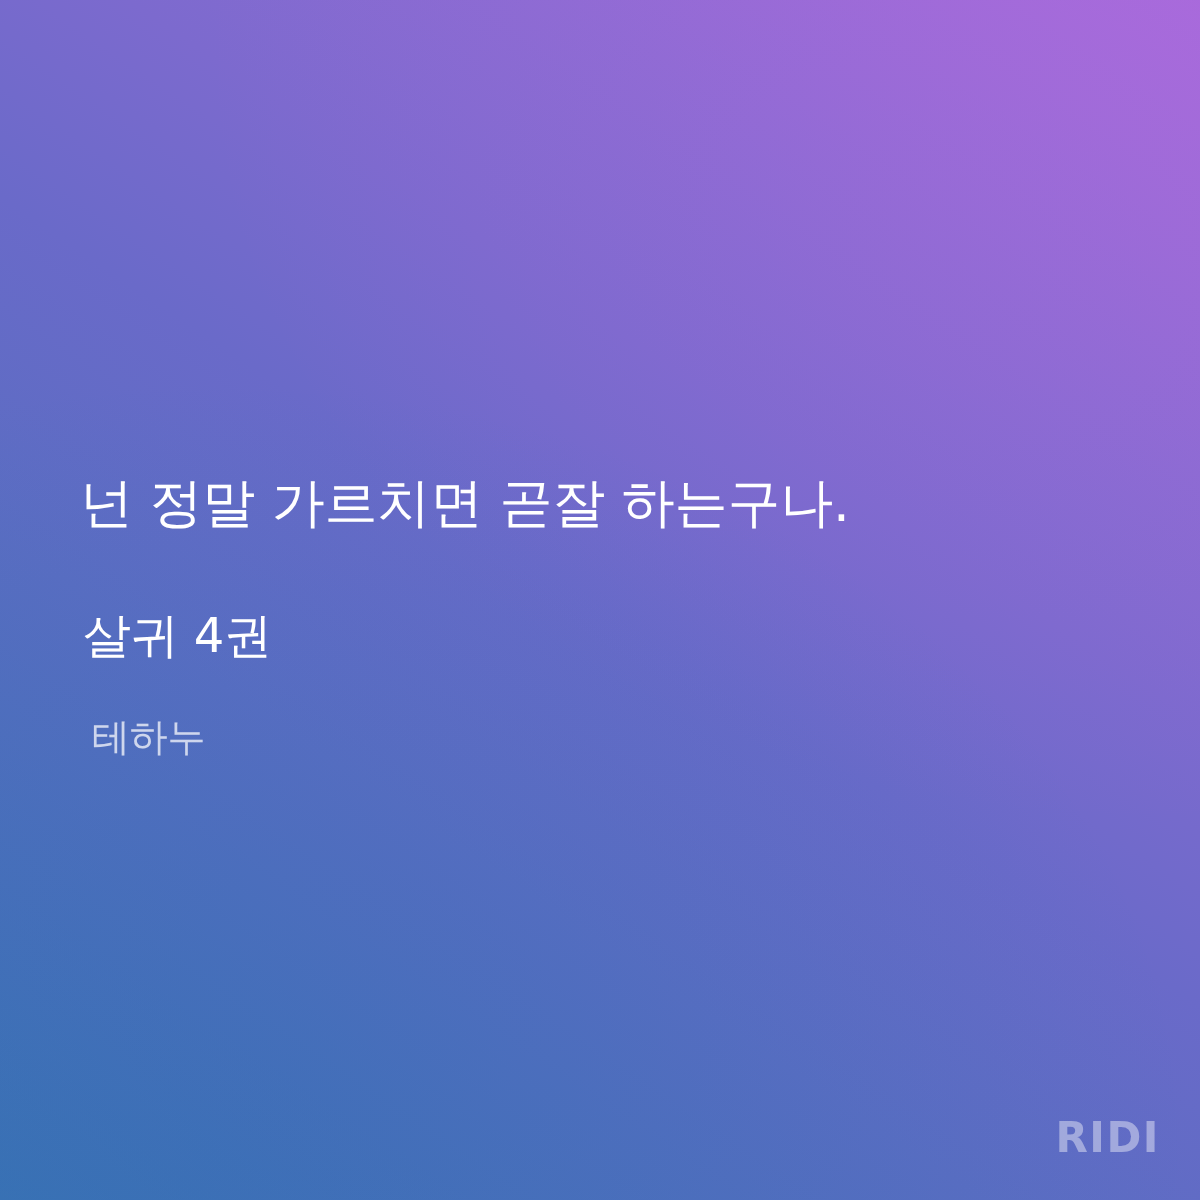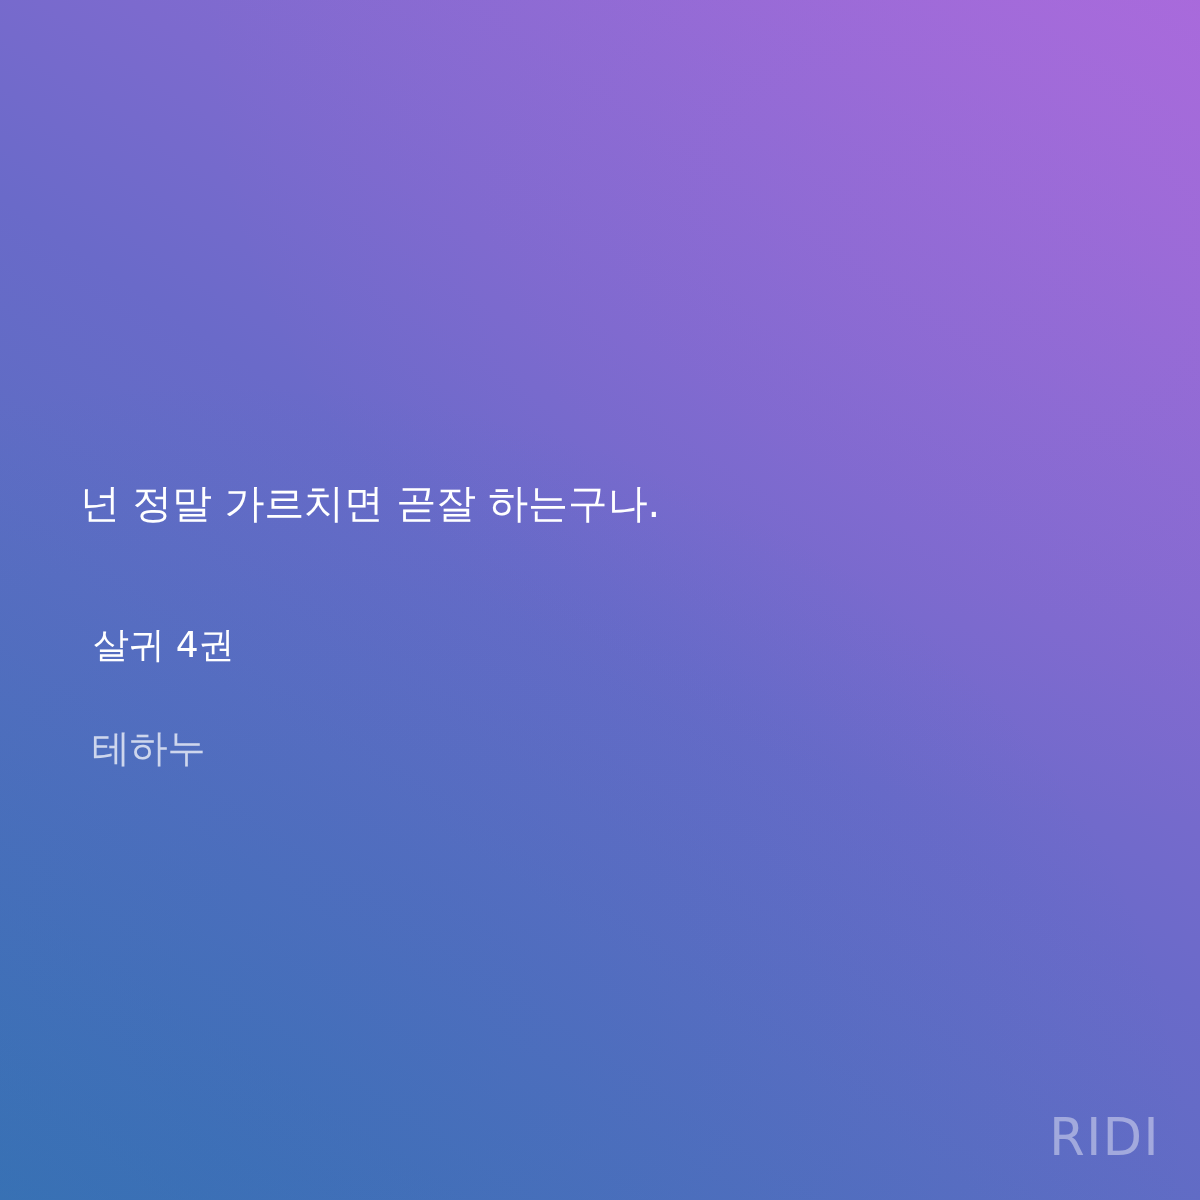--- a/index.html
+++ b/index.html
@@ -54,32 +54,32 @@
   .text-block {
     position: absolute;
     left: 80px;
     top: 472px;
     width: 1040px;
     z-index: 2;
   }
 
   .quote {
     margin: 0;
-    font-size: 40px;
+    font-size: 53px;
     line-height: 62px;
     font-weight: 400;
     letter-spacing: -0.2px;
     color: #ffffff;
     white-space: nowrap;
   }
 
   .book-title {
-    margin: 13px;
+    margin: 3px;
     padding-top: 74px;
-    font-size: 36px;
+    font-size: 48px;
     line-height: 48px;
     font-weight: 400;
     letter-spacing: -0.2px;
     color: #ffffff;
     white-space: nowrap;
   }
 
   .book-author {
     margin: 12px;
     padding-top: 42px;
@@ -89,23 +89,23 @@
     letter-spacing: -0.2px;
     color: rgba(255, 255, 255, 0.72);
     white-space: nowrap;
   }
 
   .brand-logo {
     position: absolute;
     right: 40px;
     bottom: 42px;
     z-index: 2;
-    font-size: 51px;
+    font-size: 42px;
     line-height: 40px;
-    font-weight: 400;
+    font-weight: 700;
     letter-spacing: 1.5px;
     color: rgba(255, 255, 255, 0.42);
     user-select: none;
   }
 </style>
 </head>
 <body>
 
 <div class="card">
 

